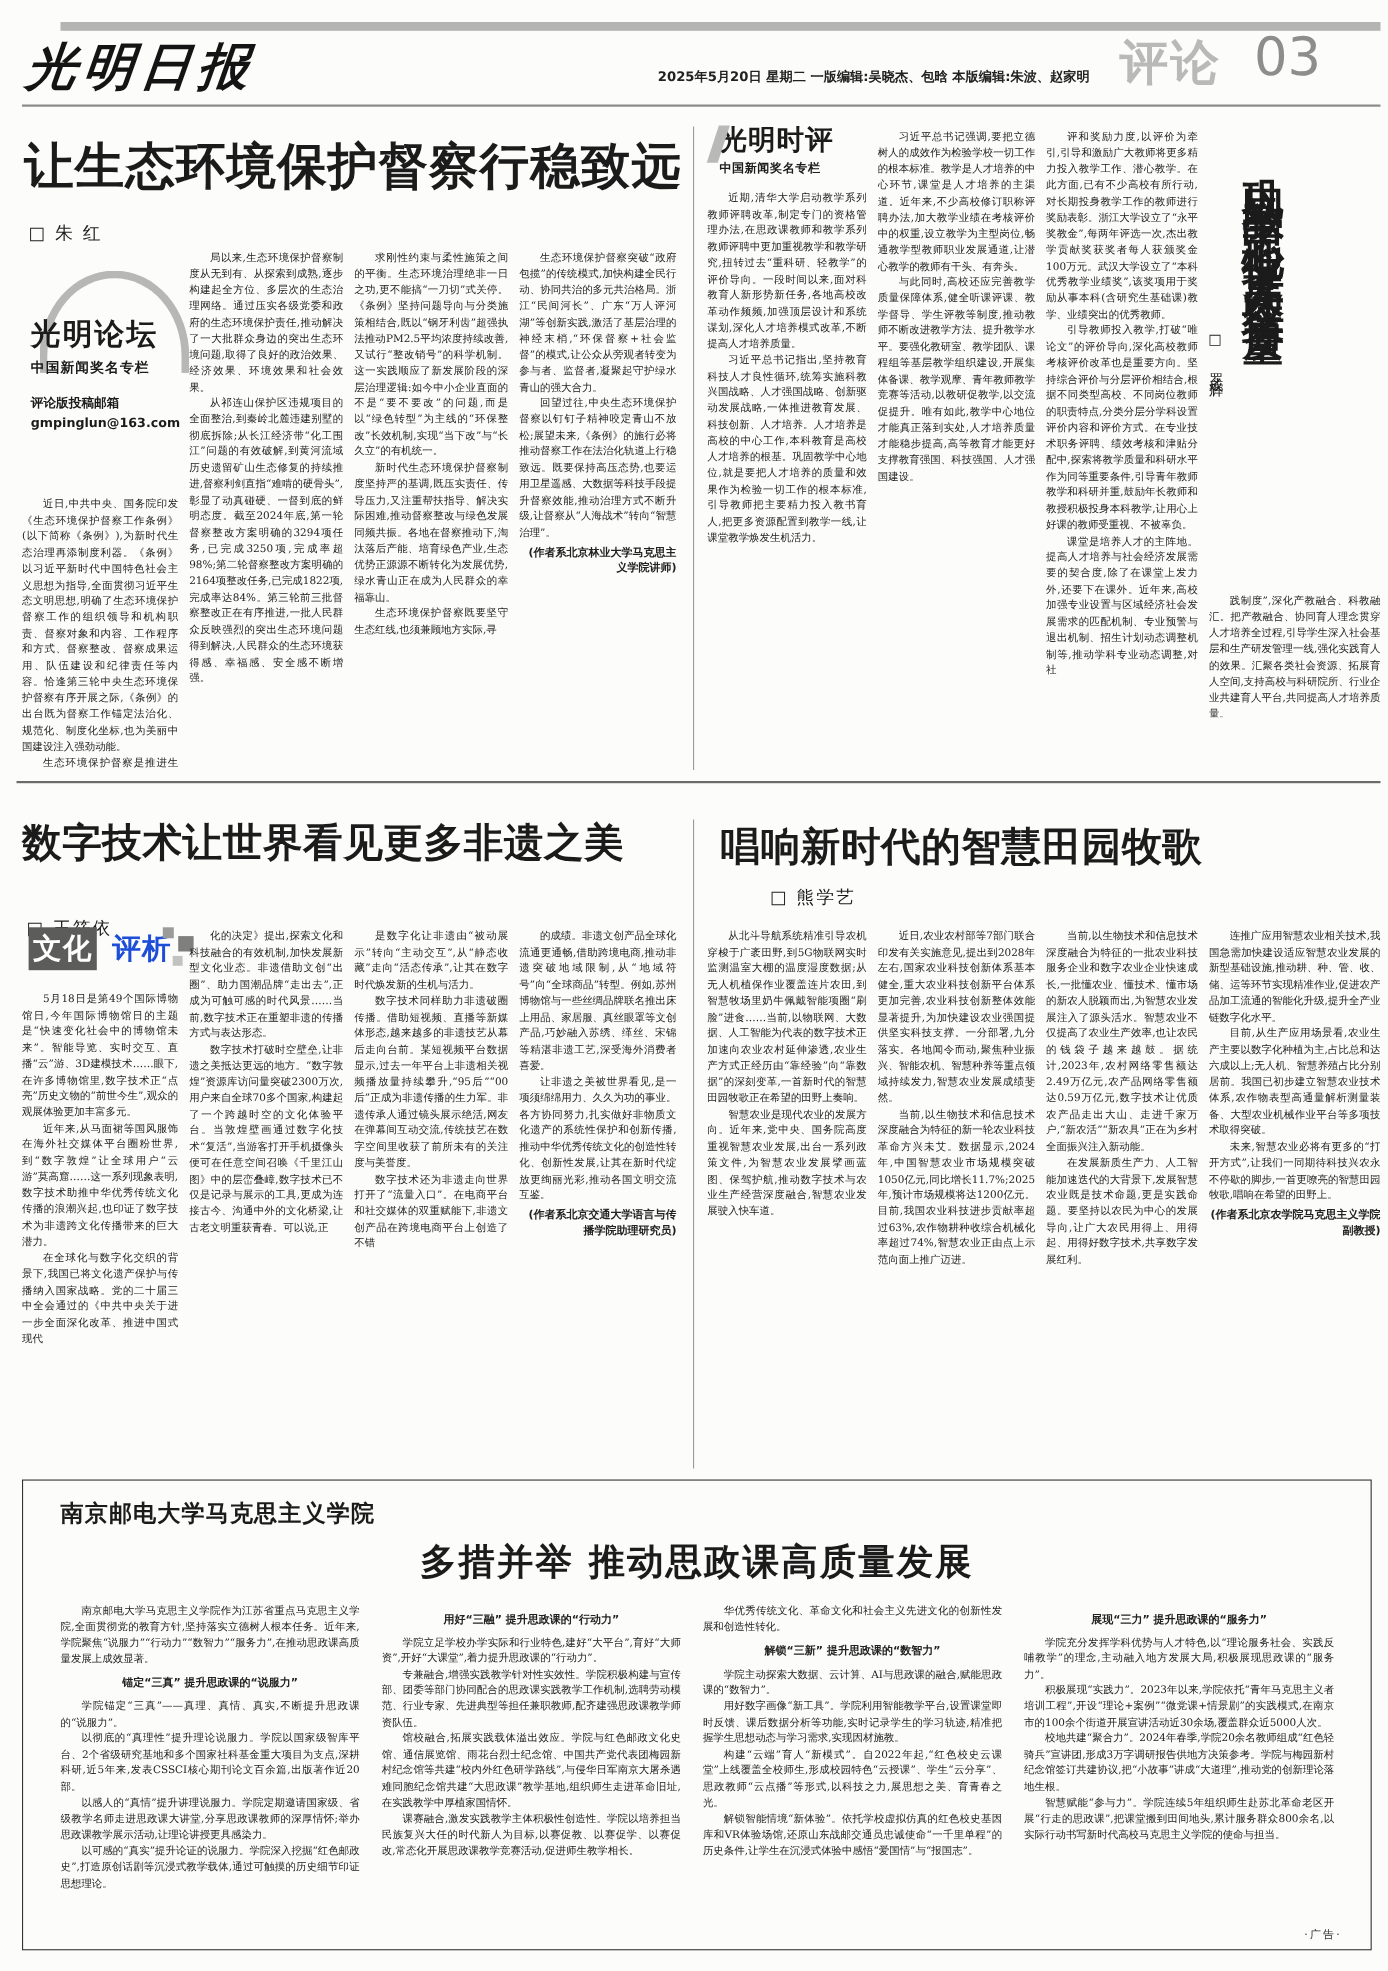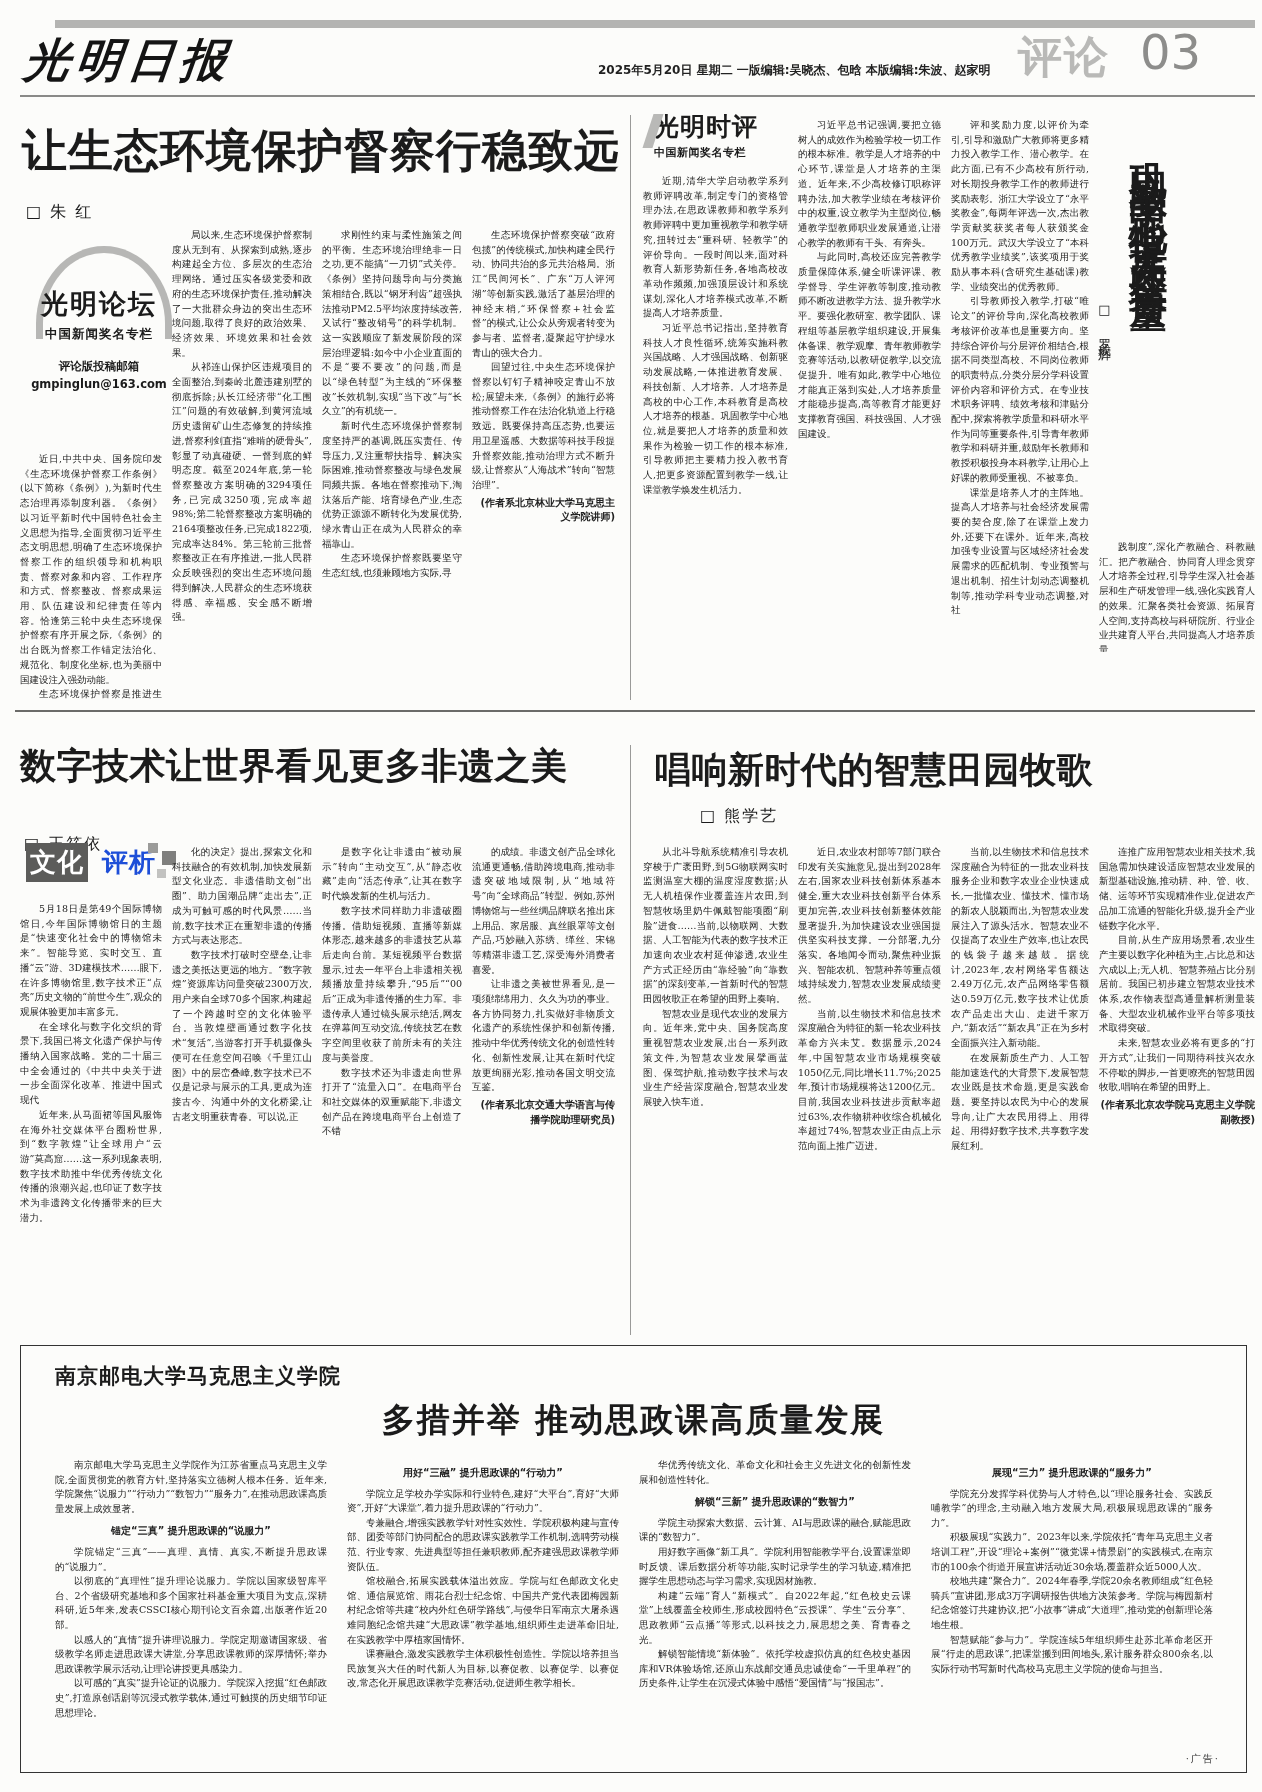--- a/index.html
+++ b/index.html
@@ -27,21 +27,21 @@
   .headline-3{position:absolute;left:655px;top:746px;width:480px;font-size:36px;font-weight:bold;letter-spacing:0.5px;}
   
   .col{position:absolute;font-size:9.5px;line-height:14.7px;text-align:justify;overflow:hidden;
        color:#222;}
   .col p{margin:0;text-indent:2em;}
   .col p.col-subhead{text-indent:0;text-align:center;font-weight:bold;
        font-family:"DejaVu Sans",sans-serif;margin:8px 0 6px 0;font-size:10px;}
   .col p.attribution{text-indent:0;text-align:right;font-weight:bold;
        font-family:"DejaVu Sans",sans-serif;font-size:10px;margin-top:3px;}
   
-  .forum-badge{position:absolute;left:28px;top:244px;width:142px;height:190px;text-align:center;}
+  .forum-badge{position:absolute;left:28px;top:244px;width:142px;height:190px;text-align:left;}
   .forum-arc{position:absolute;left:8px;top:2px;width:122px;height:86px;border:7px solid #b7b7b5;
              border-bottom:none;border-radius:60% 60% 0 0/100% 100% 0 0;}
   .forum-title{position:relative;margin-top:42px;font-family:"DejaVu Sans",sans-serif;
                font-size:27px;font-weight:bold;letter-spacing:2px;}
   .forum-sub{position:relative;margin-top:4px;font-family:"DejaVu Sans",sans-serif;
              font-size:12.5px;font-weight:bold;letter-spacing:1px;}
   .forum-mailwrap{position:relative;margin-top:14px;font-family:"DejaVu Sans",sans-serif;
                   font-size:11.5px;font-weight:bold;line-height:1.6;}
   
   .sp-badge{position:absolute;left:618px;top:110px;width:160px;height:58px;margin-left:36px;}
@@ -154,22 +154,22 @@
 
   <div class="cult-badge">
     <span class="cult-dark">文化</span><span class="cult-light">评析</span>
     <span class="px1"></span>
     <span class="px2"></span>
     <span class="px3"></span>
   </div>
 
   <div class="col" style="left:20px;top:902px;width:142px;height:430px;">
       <p>5月18日是第49个国际博物馆日,今年国际博物馆日的主题是“快速变化社会中的博物馆未来”。智能导览、实时交互、直播“云”游、3D建模技术……眼下,在许多博物馆里,数字技术正“点亮”历史文物的“前世今生”,观众的观展体验更加丰富多元。</p>
+      <p>近年来,从马面裙等国风服饰在海外社交媒体平台圈粉世界,到“数字敦煌”让全球用户“云游”莫高窟……这一系列现象表明,数字技术助推中华优秀传统文化传播的浪潮兴起,也印证了数字技术为非遗跨文化传播带来的巨大潜力。</p>
       <p>在全球化与数字化交织的背景下,我国已将文化遗产保护与传播纳入国家战略。党的二十届三中全会通过的《中共中央关于进一步全面深化改革、推进中国式现代</p>
-      <p>近年来,从马面裙等国风服饰在海外社交媒体平台圈粉世界,到“数字敦煌”让全球用户“云游”莫高窟……这一系列现象表明,数字技术助推中华优秀传统文化传播的浪潮兴起,也印证了数字技术为非遗跨文化传播带来的巨大潜力。</p>
     </div>
   <div class="col" style="left:172px;top:845px;width:140px;height:487px;">
       <p>化的决定》提出,探索文化和科技融合的有效机制,加快发展新型文化业态。非遗借助文创“出圈”、助力国潮品牌“走出去”,正成为可触可感的时代风景……当前,数字技术正在重塑非遗的传播方式与表达形态。</p>
       <p>数字技术打破时空壁垒,让非遗之美抵达更远的地方。“数字敦煌”资源库访问量突破2300万次,用户来自全球70多个国家,构建起了一个跨越时空的文化体验平台。当敦煌壁画通过数字化技术“复活”,当游客打开手机摄像头便可在任意空间召唤《千里江山图》中的层峦叠嶂,数字技术已不仅是记录与展示的工具,更成为连接古今、沟通中外的文化桥梁,让古老文明重获青春。可以说,正</p>
     </div>
   <div class="col" style="left:322px;top:845px;width:140px;height:487px;">
       <p>是数字化让非遗由“被动展示”转向“主动交互”,从“静态收藏”走向“活态传承”,让其在数字时代焕发新的生机与活力。</p>
       <p>数字技术同样助力非遗破圈传播。借助短视频、直播等新媒体形态,越来越多的非遗技艺从幕后走向台前。某短视频平台数据显示,过去一年平台上非遗相关视频播放量持续攀升,“95后”“00后”正成为非遗传播的生力军。非遗传承人通过镜头展示绝活,网友在弹幕间互动交流,传统技艺在数字空间里收获了前所未有的关注度与美誉度。</p>
       <p>数字技术还为非遗走向世界打开了“流量入口”。在电商平台和社交媒体的双重赋能下,非遗文创产品在跨境电商平台上创造了不错</p>
     </div>

